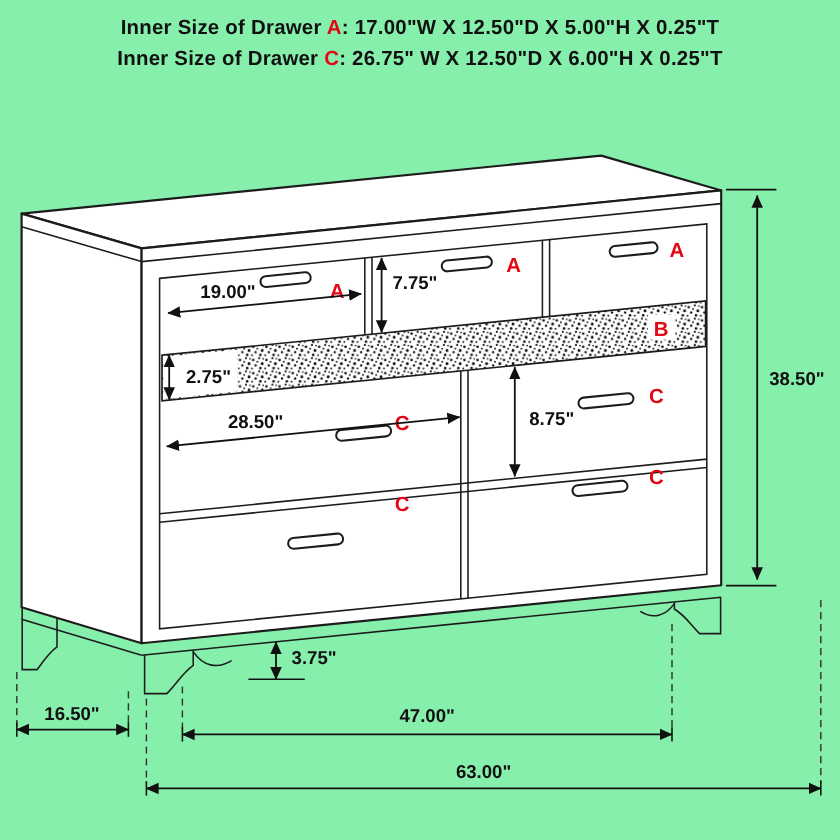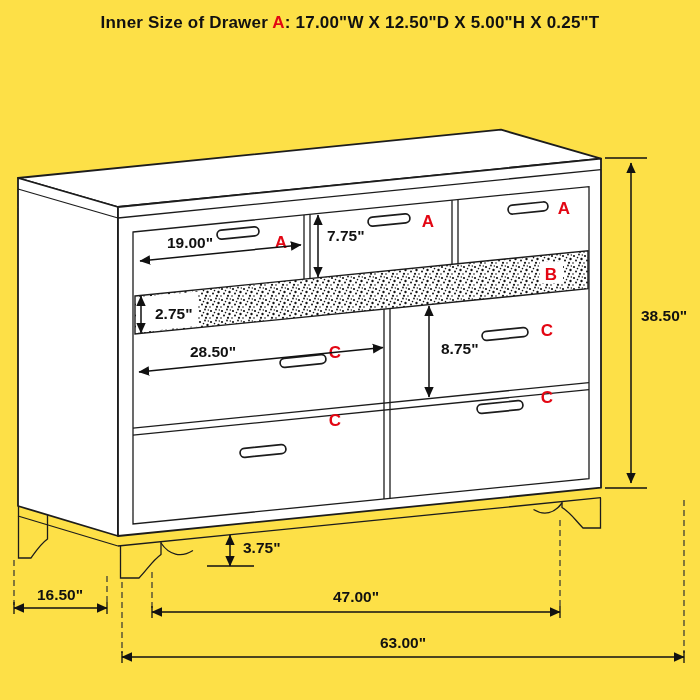--- a/index.html
+++ b/index.html
@@ -1,17 +1,17 @@
 <!DOCTYPE html>
 <html><head>
 <meta charset="utf-8">
 <style>
   * { margin:0; padding:0; box-sizing:border-box; }
   html,body { width:700px; height:700px; background:#ffffff; font-family:"Liberation Sans", sans-serif; }
-  .page { position:relative; width:700px; height:700px; background:#fde047; overflow:hidden;text-decoration:underline; }
+  .page { position:relative; width:700px; height:700px; background:#86efac; overflow:hidden;text-decoration:underline; }
   .spec-header { position:absolute; top:10px; left:0; width:100%; text-align:center; z-index:2; }
   .spec-line { font-size:17px; font-weight:700; color:#111; line-height:26px; letter-spacing:.2px; white-space:nowrap; }
   .spec-letter { color:#e30613; }
   svg.diagram { position:absolute; top:0; left:0; z-index:1; }
   .dim-text { font-family:"Liberation Sans",sans-serif; font-size:15.5px; font-weight:700; fill:#111; }
   .letter-text { font-family:"Liberation Sans",sans-serif; font-size:17px; font-weight:700; fill:#e30613; }
   .outline { fill:#fff; stroke:#1c1c1c; stroke-width:1.8; stroke-linejoin:round; }
   .thin  { fill:none; stroke:#1c1c1c; stroke-width:1.3; }
   .dimline { stroke:#111; stroke-width:1.5; fill:none; }
   .tick { stroke:#111; stroke-width:1.3; fill:none; }
@@ -19,20 +19,21 @@
   .handle { fill:#fff; stroke:#1c1c1c; stroke-width:1.7; }
   .patch { fill:#fff; stroke:none; }
 </style>
 </head>
 <body>
 
 <div class="page">
 
   <div class="spec-header">
     <div class="spec-line"><span>Inner Size of Drawer </span><span class="spec-letter">A</span><span>: 17.00"W X 12.50"D X 5.00"H X 0.25"T</span></div>
+    <div class="spec-line"><span>Inner Size of Drawer </span><span class="spec-letter">C</span><span>: 26.75" W X 12.50"D X 6.00"H X 0.25"T</span></div>
   </div>
 
   <svg class="diagram" width="700" height="700" viewBox="0 0 700 700">
     <defs>
       <marker id="arrow" viewBox="0 0 10 10" refX="8.5" refY="5" markerWidth="8" markerHeight="8" orient="auto-start-reverse">
         <path d="M 0 1 L 9 5 L 0 9 z" fill="#111"></path>
       </marker>
       <pattern id="speck" patternUnits="userSpaceOnUse" width="11" height="11">
         <rect width="11" height="11" fill="#fff"></rect>
         <circle cx="2" cy="3" r="1.1" fill="#111"></circle>

